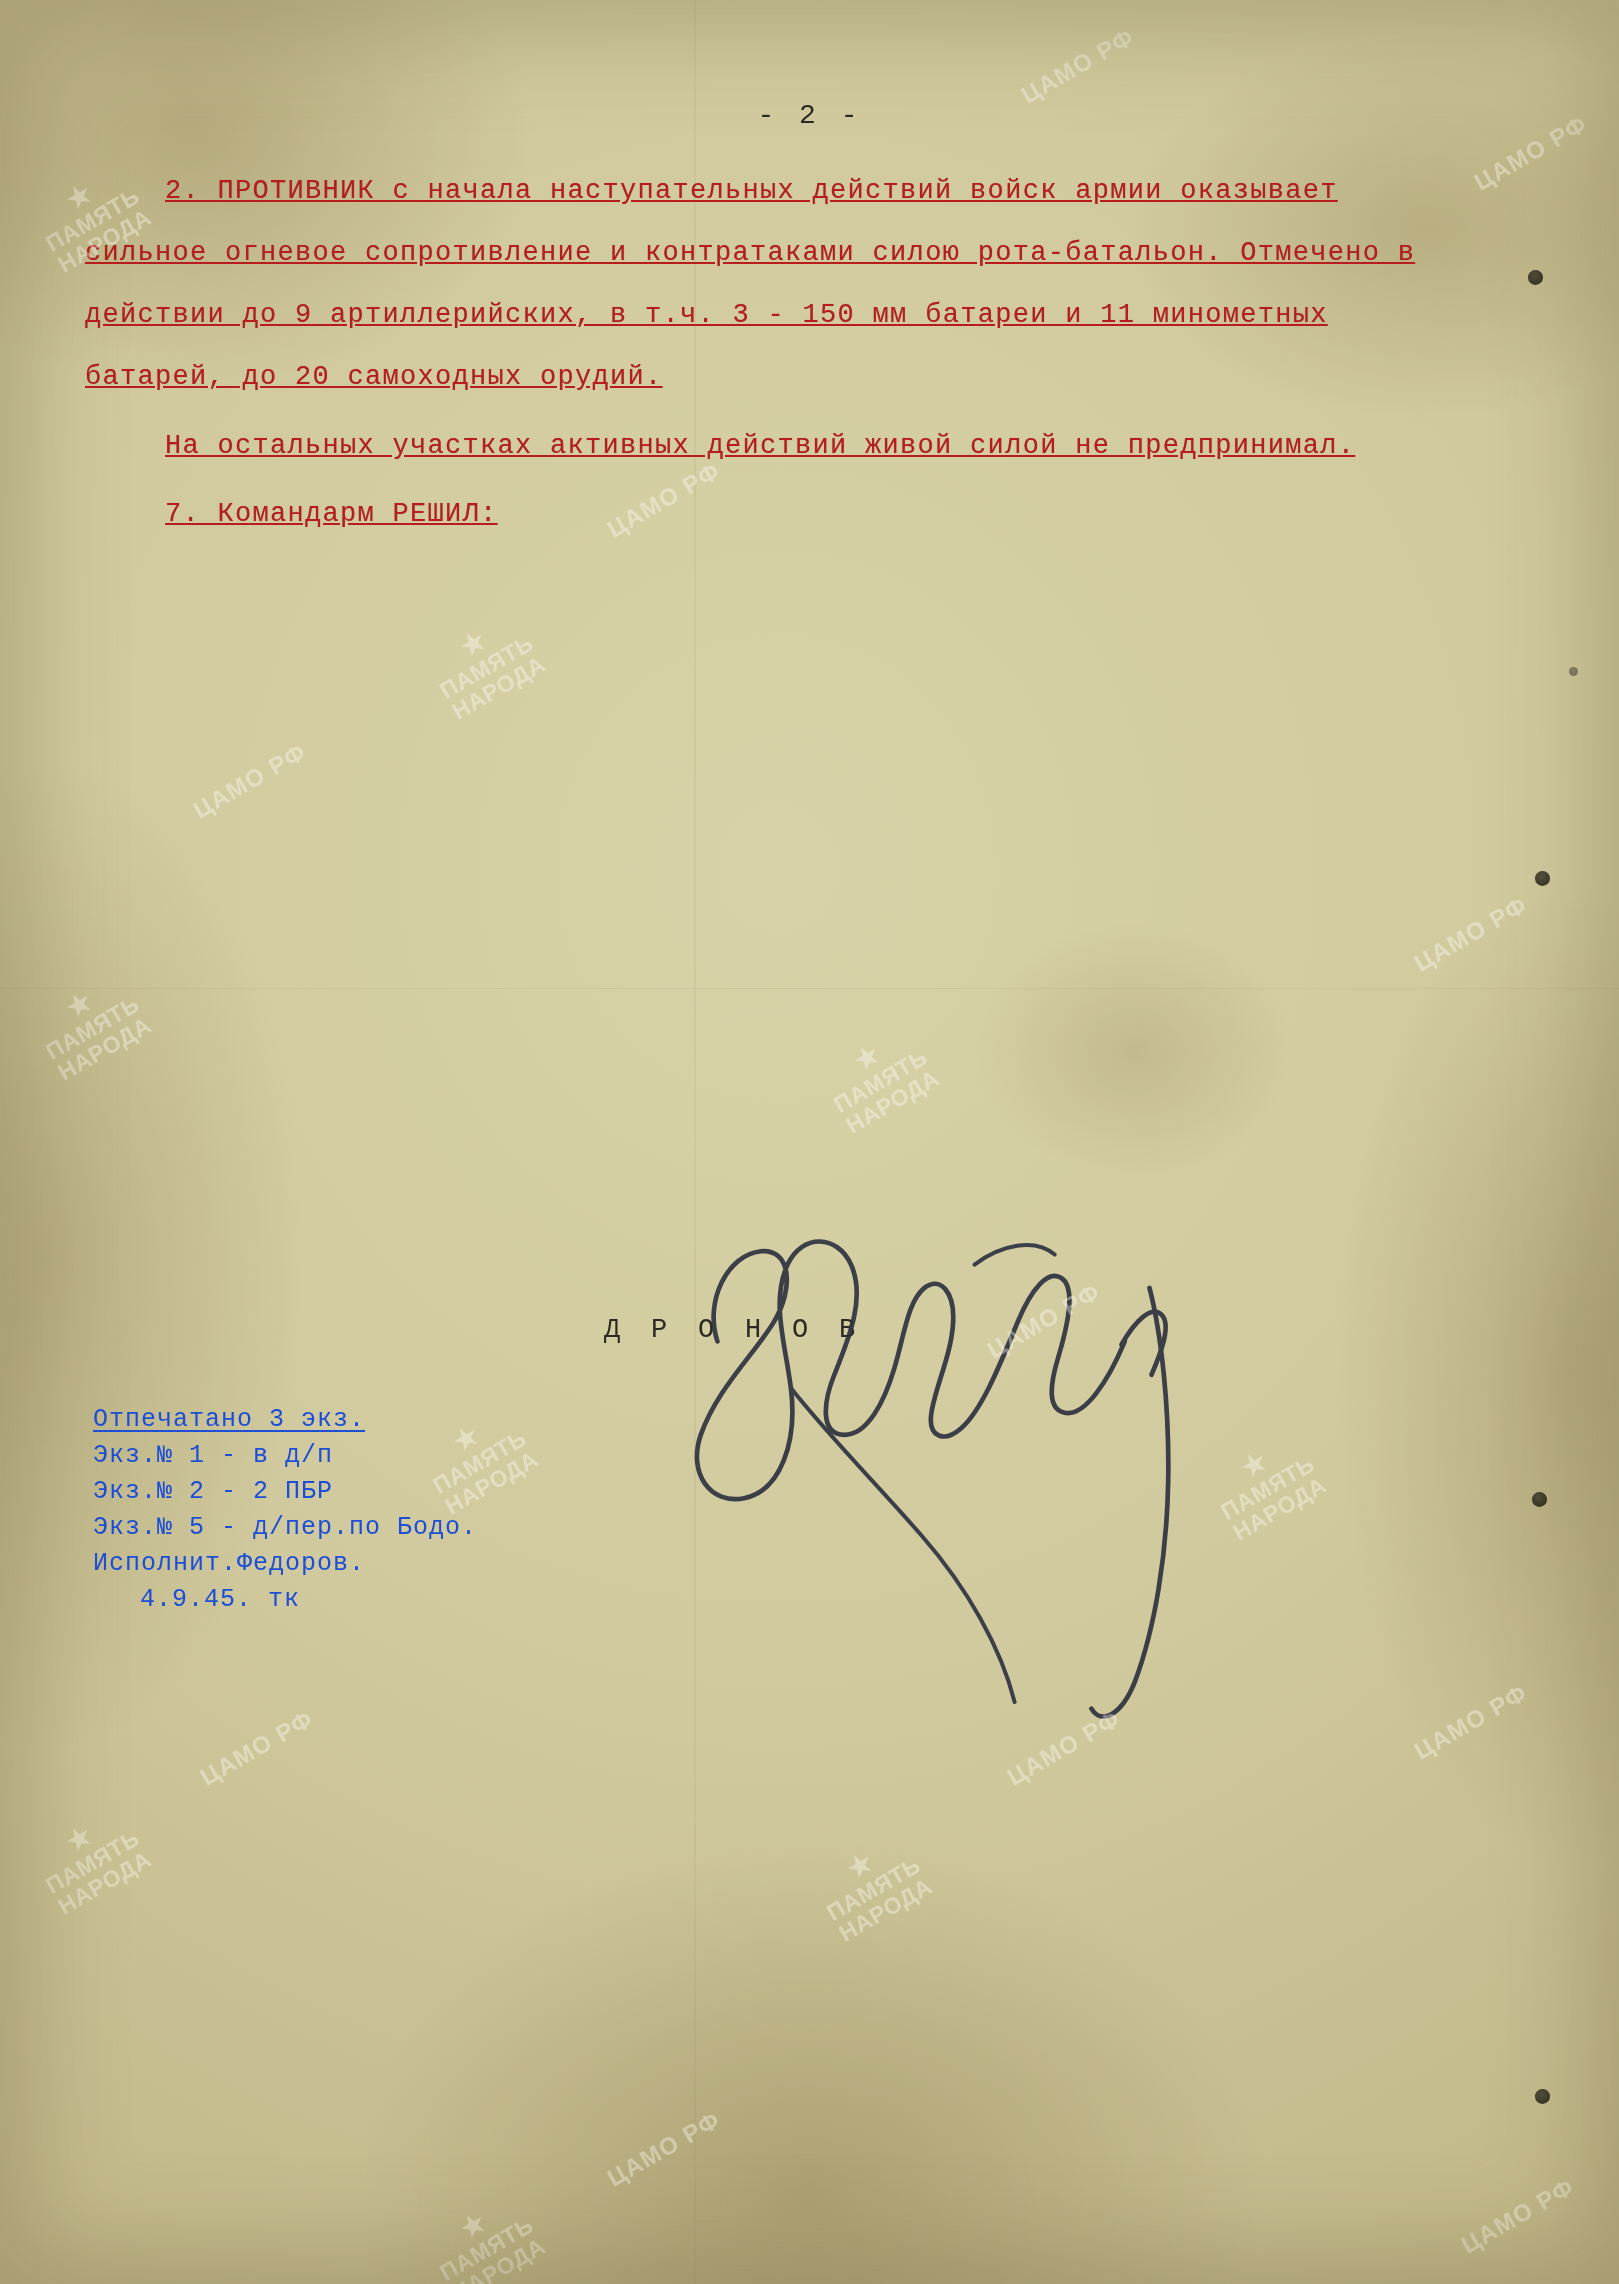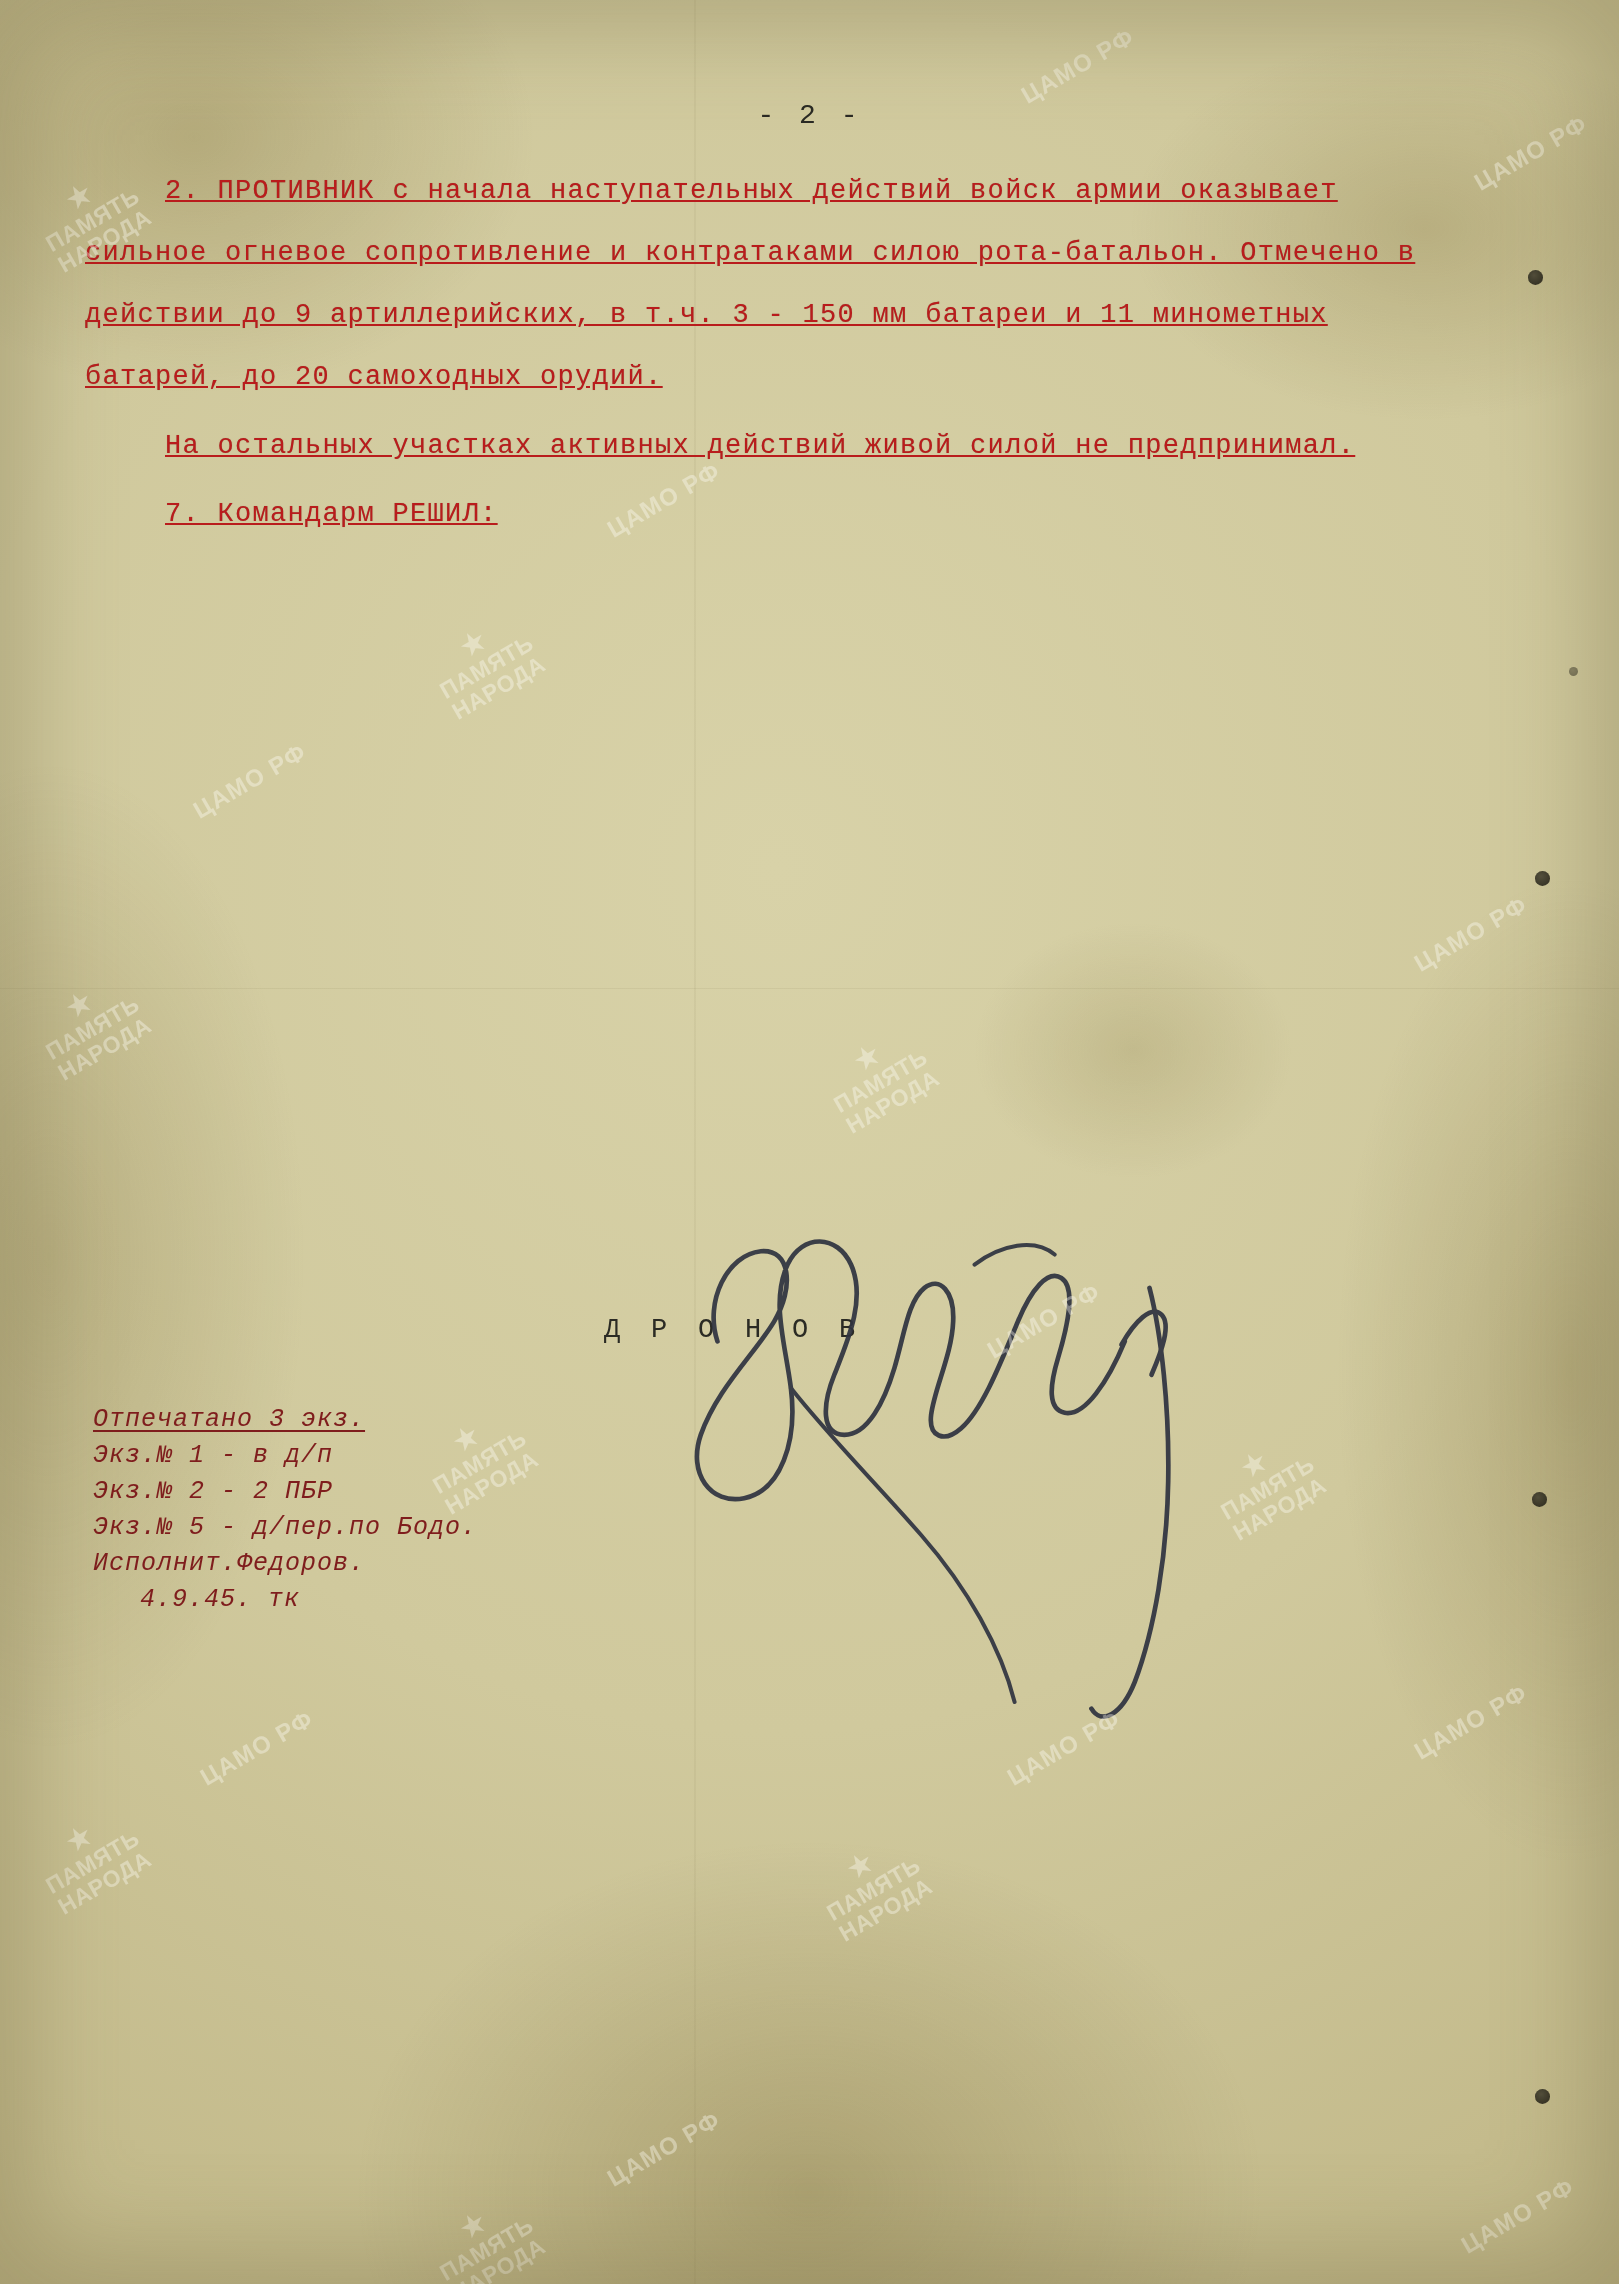--- a/index.html
+++ b/index.html
@@ -121,22 +121,21 @@
 
   
   .footer-block {
     position: absolute;
     left: 93px;
     top: 1402px;
     font-family: "Liberation Mono", "DejaVu Sans Mono", monospace;
     font-size: 25px;
     line-height: 36px;
     letter-spacing: 1px;
-    color: #7f1d1d;
-    font-style: italic;
+    color: #1d4ed8;
   }
   .footer-block .u {
     text-decoration: underline;
     text-underline-offset: 4px;
   }
   .footer-block .ind { display: inline-block; width: 47px; }
 
   
   .wm {
     position: absolute;

